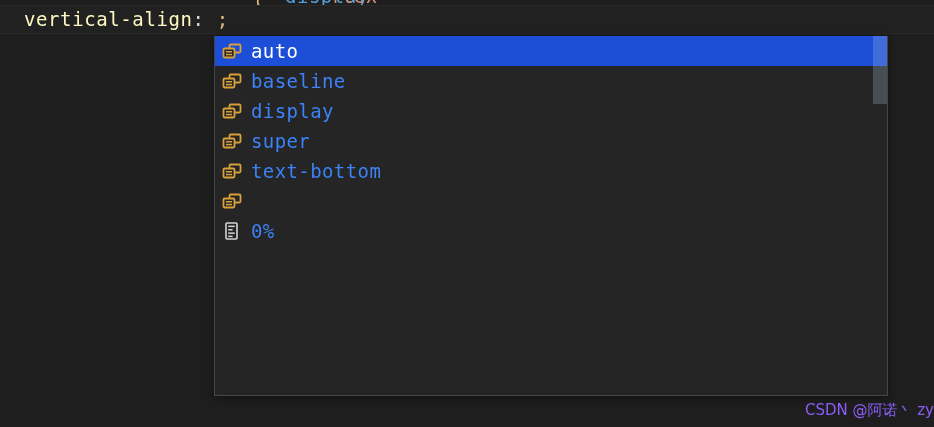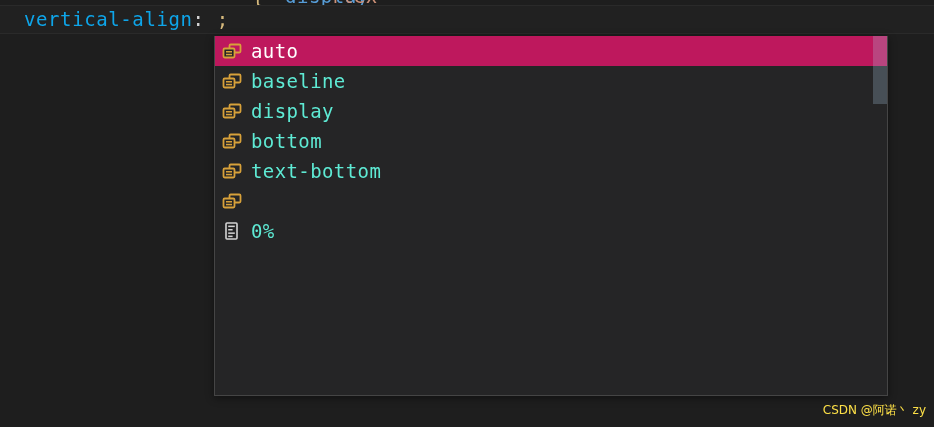--- a/index.html
+++ b/index.html
@@ -62,21 +62,21 @@
     position: absolute;
     left: 0;
     top: 5px;
     height: 29px;
     line-height: 29px;
     font-size: 19px;
     letter-spacing: 0.6px;
     white-space: pre;
     padding-left: 24px;
   }
-  .tok-prop { color: #0ea5e9; margin-top: 48px; }
+  .tok-prop { color: #fef9c3; margin-top: 48px; }
   .tok-punct { color: #d4d4d4; }
   .tok-semi { color: #d7ba7d; }
 
   
   .squiggle {
     position: absolute;
     left: 211px;
     top: 25px;
     width: 16px;
     height: 8px;
@@ -105,39 +105,39 @@
 
   .srow {
     position: relative;
     height: 30px;
     display: flex;
     align-items: center;
     padding-left: 6px;
     background: #252526;
   }
   .srow.selected {
-    background: #be185d;
+    background: #1d4ed8;
   }
 
   .srow .ico {
     width: 22px;
     height: 18px;
     margin-right: 8px;
     flex: 0 0 22px;
     display: flex;
     align-items: center;
     justify-content: center;
   }
 
   .srow .lbl {
     font-family: "DejaVu Sans Mono", monospace;
     font-size: 19px;
     line-height: 22px;
     letter-spacing: 0.4px;
-    color: #5eead4;
+    color: #3b82f6;
     white-space: pre;
   }
   .srow.selected .lbl {
     color: #ffffff;
   }
 
   
   .sb-track {
     position: absolute;
     right: 0;
@@ -154,27 +154,27 @@
     height: 68px;
     background: rgba(200,200,200,0.30);
   }
   .sb-thumb.over-selected {
     background: rgba(170,200,225,0.26);
   }
 
   
   .watermark {
     position: absolute;
-    right: 8px;
+    right: 0;
     top: 396px;
     height: 28px;
     line-height: 28px;
     font-family: "DejaVu Sans", sans-serif;
-    font-size: 12px;
-    color: #fde047;
+    font-size: 15px;
+    color: #8b5cf6;
     white-space: pre;
   }
 </style>
 </head>
 <body>
 
 <div id="editor">
 
   <div class="prev-line">
     <span class="frag f1">{</span>
@@ -230,21 +230,21 @@
         </div>
         <div class="srow">
           <span class="ico">
             <svg width="20" height="16" viewBox="0 0 20 16" xmlns="http://www.w3.org/2000/svg">
               <rect x="7.5" y="1.5" width="11" height="8" rx="1.2" fill="none" stroke="#d8a13a" stroke-width="1.8"></rect>
               <rect x="1.5" y="5.5" width="11" height="9" rx="1.2" fill="#252526" stroke="#d8a13a" stroke-width="1.8"></rect>
               <rect x="4" y="8" width="6" height="1.5" fill="#d8a13a"></rect>
               <rect x="4" y="10.8" width="6" height="1.5" fill="#d8a13a"></rect>
             </svg>
           </span>
-          <span class="lbl">bottom</span>
+          <span class="lbl">super</span>
         </div>
         <div class="srow">
           <span class="ico">
             <svg width="20" height="16" viewBox="0 0 20 16" xmlns="http://www.w3.org/2000/svg">
               <rect x="7.5" y="1.5" width="11" height="8" rx="1.2" fill="none" stroke="#d8a13a" stroke-width="1.8"></rect>
               <rect x="1.5" y="5.5" width="11" height="9" rx="1.2" fill="#252526" stroke="#d8a13a" stroke-width="1.8"></rect>
               <rect x="4" y="8" width="6" height="1.5" fill="#d8a13a"></rect>
               <rect x="4" y="10.8" width="6" height="1.5" fill="#d8a13a"></rect>
             </svg>
           </span>

